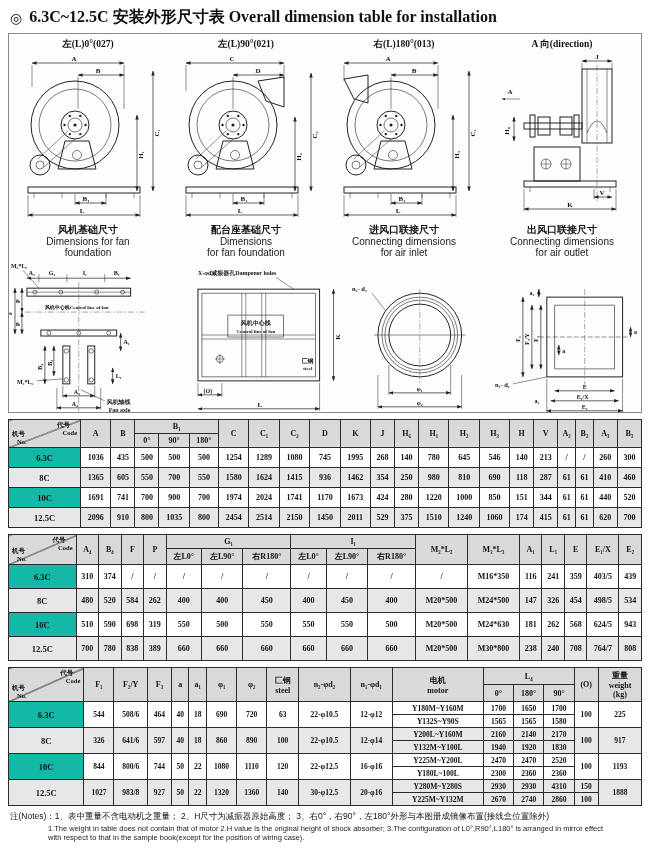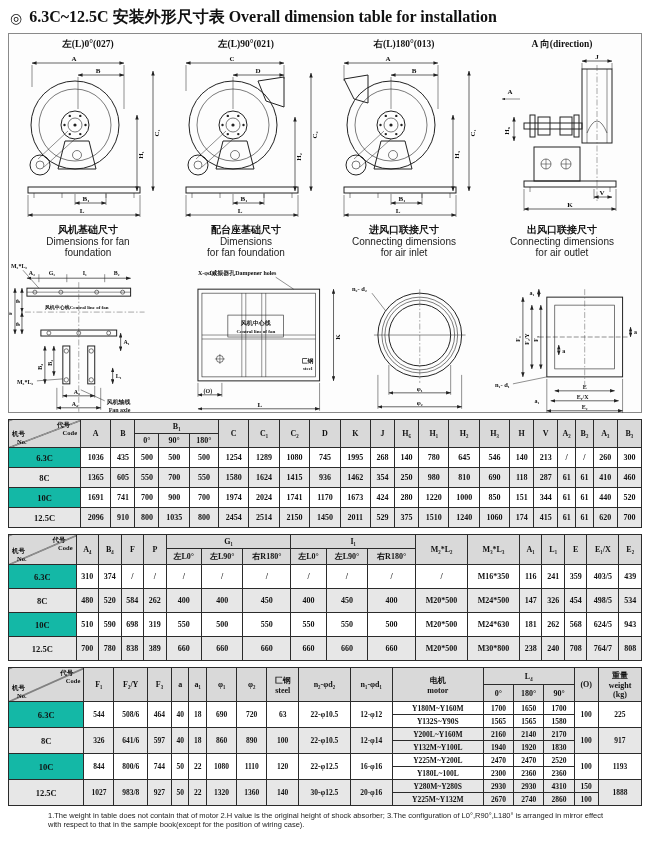--- a/index.html
+++ b/index.html
@@ -789,14 +789,15 @@
         <td>Y225M~Y132M</td>
         <td>2670</td>
         <td>2740</td>
         <td>2860</td>
         <td>100</td>
       </tr>
     </tbody>
   </table>
 
 <div class="notes">
+  <div class="cn">注(Notes)：1、表中重量不含电动机之重量； 2、H尺寸为减振器原始高度； 3、右0°，右90°，左180°外形与本图册成镜像布置(接线盒位置除外)</div>
   <div class="en">1.The weight in table does not contain that of motor 2.H value is the original height of shock absorber; 3.The configuration of L0°,R90°,L180° is arranged in mirror effect with respect to that in the sample book(except for the position of wiring case).</div>
 </div>
 
 </body></html>

